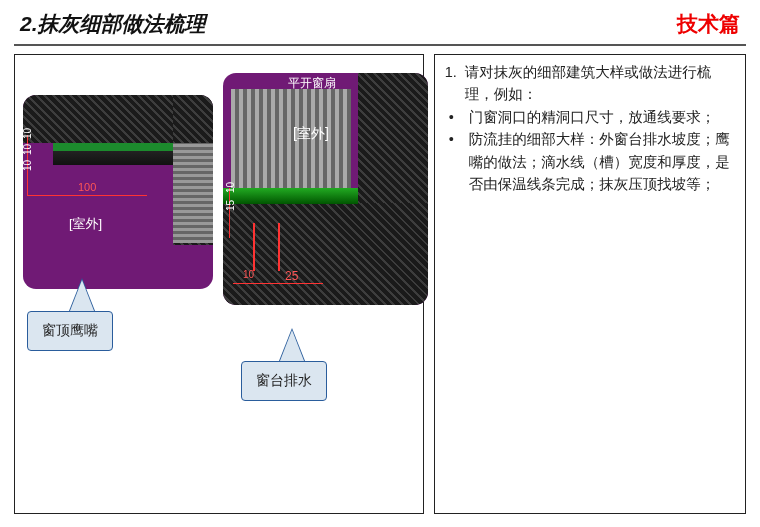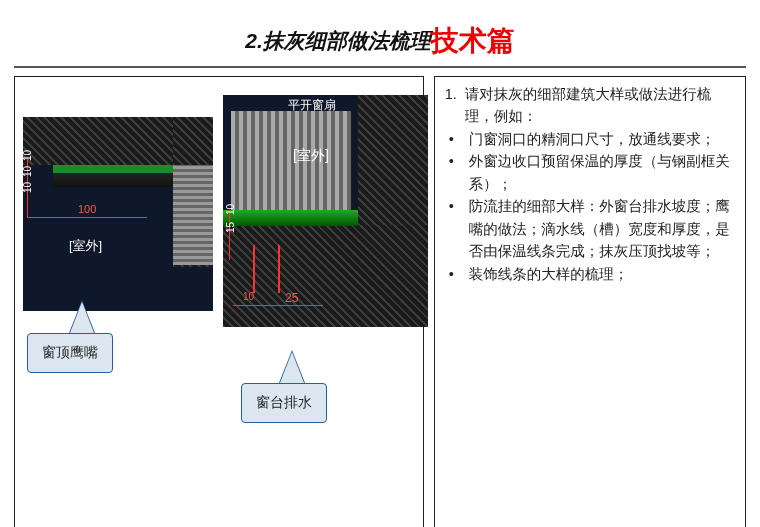--- a/index.html
+++ b/index.html
@@ -4,29 +4,29 @@
 <style>
   * { box-sizing: border-box; margin: 0; padding: 0; }
   body {
     width: 760px; height: 527px;
     font-family: "Microsoft YaHei", "SimSun", sans-serif;
     background: #fff;
     position: relative;
     overflow: hidden;
   }
   .header {
-    display: flex; align-items: center; justify-content: center;
-    padding: 22px 20px 6px 20px;
+    display: flex; align-items: center; justify-content: space-between;
+    padding: 10px 20px 6px 20px;
   }
   .title {
     font-size: 21px; font-weight: bold; font-style: italic;
     color: #111;
   }
   .tag {
-    font-size: 28px; color: #e00; font-weight: bold;
+    font-size: 21px; color: #e00; font-weight: bold;
     font-family: Liberation Serif, serif;
   }
   .divider {
     margin: 0 14px 8px 14px;
     border: none; border-top: 2px solid #555;
   }
   .content {
     display: flex; gap: 10px; padding: 0 14px;
     height: 460px;
   }
@@ -38,23 +38,24 @@
   .right-panel {
     flex: 1; border: 1.5px solid #222; padding: 6px 10px;
   }
   .example-text {
     font-size: 15px; color: #222; line-height: 1.5;
   }
   .diagrams {
     position: relative; flex: 1; margin-top: 12px;
   }
   .cad {
-    position: absolute; background: #0f172a;
+    position: absolute; background: #701a75;
     color: #fff; font-size: 11px;
     overflow: hidden;
+    border-radius: 13px;
   }
   .cad1 { left: 0; top: 22px; width: 190px; height: 194px; }
   .cad2 { left: 200px; top: 0; width: 205px; height: 232px; }
   .hatch {
     position: absolute; background: repeating-linear-gradient(45deg,#3d3d3d 0 2px,#1a1a1a 2px 6px);
   }
   .green { color: #5f5; }
   .yellow { color: #ff4; }
   .cad-text { position: absolute; font-size: 12px; color:#fff; }
   .dim-line { position:absolute; background:#f33; }
@@ -151,23 +152,17 @@
   <div class="right-panel">
     <ul class="info-list">
       <li class="num">
         <span class="n">1.</span>
         <span>请对抹灰的细部建筑大样或做法进行梳理，例如：</span>
       </li>
       <li class="bullet">
           <span>门窗洞口的精洞口尺寸，放通线要求；</span>
         </li>
       <li class="bullet">
-          <span>外窗边收口预留保温的厚度（与钢副框关系）；</span>
-        </li>
-      <li class="bullet">
           <span>防流挂的细部大样：外窗台排水坡度；鹰嘴的做法；滴水线（槽）宽度和厚度，是否由保温线条完成；抹灰压顶找坡等；</span>
-        </li>
-      <li class="bullet">
-          <span>装饰线条的大样的梳理；</span>
         </li>
     </ul>
   </div>
 </div>
 
 </body></html>

